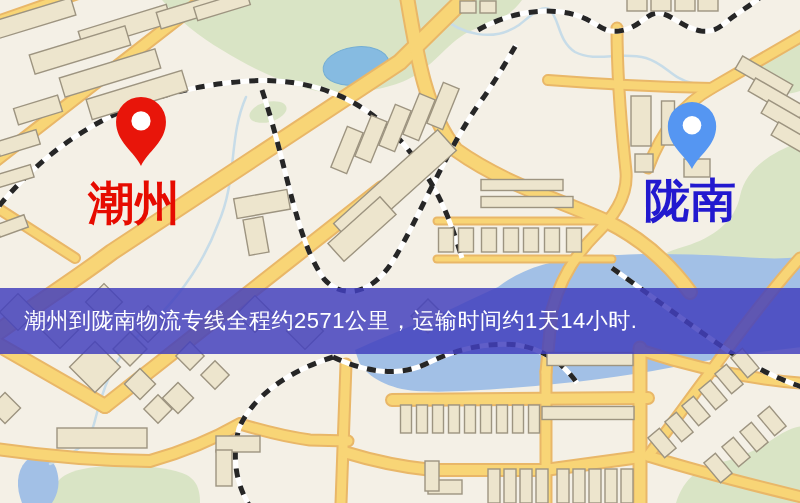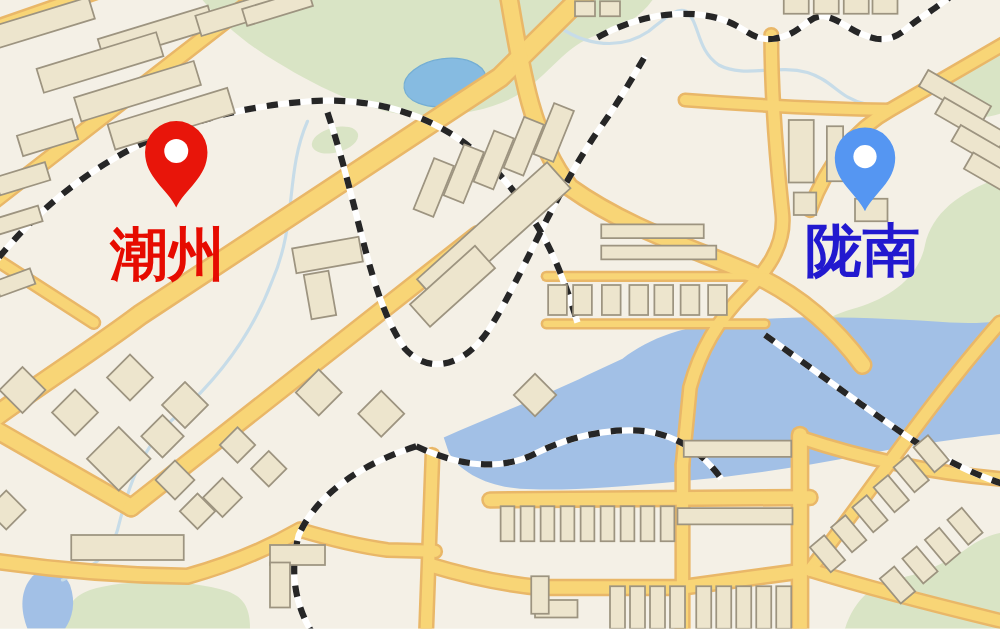--- a/index.html
+++ b/index.html
@@ -227,20 +227,23 @@
         <rect x="705.5" y="382" width="15" height="26" class="bld" transform="rotate(-40 713 395)"></rect>
         <rect x="721.5" y="366" width="15" height="26" class="bld" transform="rotate(-40 729 379)"></rect>
         <rect x="737.5" y="350" width="15" height="26" class="bld" transform="rotate(-40 745 363)"></rect>
         <rect x="710.5" y="455" width="15" height="26" class="bld" transform="rotate(-40 718 468)"></rect>
         <rect x="728.5" y="439" width="15" height="26" class="bld" transform="rotate(-40 736 452)"></rect>
         <rect x="746.5" y="424" width="15" height="26" class="bld" transform="rotate(-40 754 437)"></rect>
         <rect x="764.5" y="408" width="15" height="26" class="bld" transform="rotate(-40 772 421)"></rect>
       </g>
   </svg>
 
+  <div class="banner">
+    <span class="banner-text">潮州到陇南物流专线全程约2571公里，运输时间约1天14小时.</span>
+  </div>
 
   <div class="pin pin-origin">
     <svg viewBox="-31 -78 62 78">
       <g transform="translate(0,0) scale(0.96)">
         <path class="pin-body" d="M 0 0 C -7 -15 -26 -25 -26 -46 A 26 26 0 1 1 26 -46 C 26 -25 7 -15 0 0 Z"></path>
         <circle class="pin-hole" cx="0" cy="-47" r="10"></circle>
       </g>
     </svg>
   </div>
 

